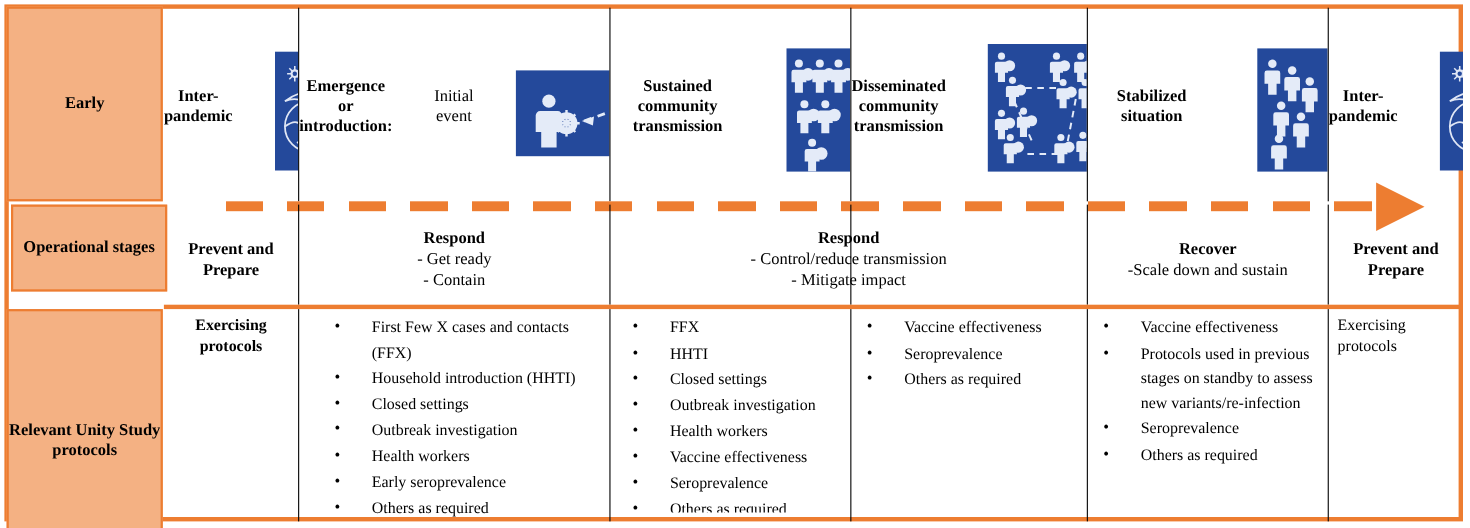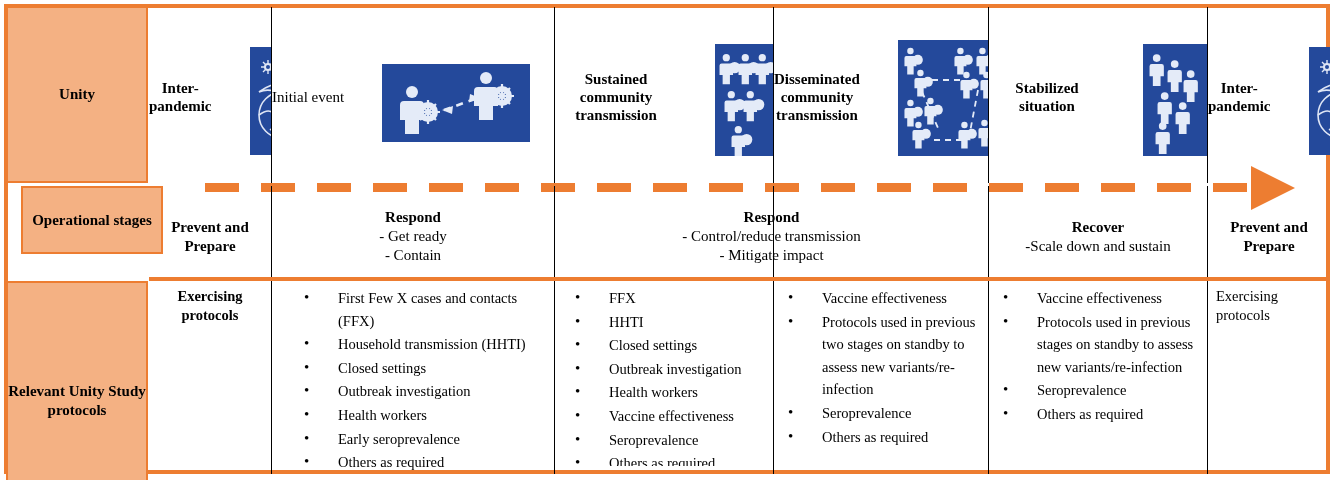--- a/index.html
+++ b/index.html
@@ -136,21 +136,21 @@
   }
 </style>
 </head>
 <body>
 
 <div class="frame"></div>
 
 <div class="grid">
 
   <div class="cell hdrcell" style="left:6px; top:6px; width:142px; height:177px;">
-    <span>Unity</span>
+    <span>Early</span>
   </div>
 
   <div class="cell period-cell" style="left:149px; top:6px; width:122px; height:177px;">
     <div class="period-title">Inter-pandemic</div>
     <div class="icon-box" style="width:64px; height:108px; margin-top:7px;">
       <svg viewBox="0 0 64 108" width="64" height="108" aria-hidden="true">
         <g fill="none" stroke="#dfe6f5" stroke-width="1.6">
           <circle cx="32" cy="68" r="23"></circle>
           <path d="M9 68 Q20 60 24 68 Q28 78 20 83"></path>
           <path d="M36 48 Q46 56 48 64 Q44 72 40 80 Q36 86 32 84"></path>
@@ -170,20 +170,21 @@
         <g fill="#24499B">
           <circle cx="18" cy="20" r="2"></circle>
             <circle cx="34" cy="14" r="2.4"></circle>
             <circle cx="48" cy="24" r="2"></circle>
         </g>
       </svg>
     </div>
   </div>
 
   <div class="cell period-cell" style="left:272px; top:6px; width:282px; height:177px;">
+    <div class="period-title">Emergence or introduction:</div>
     <div class="period-sub">Initial event</div>
     <div class="icon-box" style="width:148px; height:78px; margin-top:11px;">
       <svg viewBox="0 0 148 78" width="148" height="78" aria-hidden="true">
         <g fill="#e4ebf8">
 
           <circle cx="30" cy="28" r="6"></circle>
           <path d="M22 37 h16 a4 4 0 0 1 4 4 v15 h-5 v14 h-14 v-14 h-5 v-15 a4 4 0 0 1 4 -4 z"></path>
 
           <circle cx="46" cy="48" r="10"></circle>
 
@@ -383,21 +384,21 @@
       </svg>
     </div>
   </div>
 
   <div class="thin-v" style="left:271px; top:7px; height:176px;"></div>
   <div class="thin-v" style="left:554px; top:7px; height:176px;"></div>
   <div class="thin-v" style="left:773px; top:7px; height:176px;"></div>
   <div class="thin-v" style="left:988px; top:7px; height:176px;"></div>
   <div class="thin-v" style="left:1207px; top:7px; height:176px;"></div>
 
-  <div class="cell hdrcell" style="left:21px; top:186px; width:142px; height:68px;">
+  <div class="cell hdrcell" style="left:10px; top:186px; width:142px; height:79px;">
     <span>Operational stages</span>
   </div>
 
   <div class="dash-track" style="left:205px; top:183px; width:1050px;"></div>
   <div class="arrow-head" style="left:1251px; top:166px;"></div>
 
   <div class="cell op-cell" style="left:149px; top:196px; width:122px; height:81px;">
     <div class="op-bold">Prevent and Prepare</div>
   </div>
 
@@ -434,21 +435,21 @@
     <span>Relevant Unity Study protocols</span>
   </div>
 
   <div class="cell proto-cell proto-plain" style="left:149px; top:281px; width:122px; height:193px;">
     <span>Exercising protocols</span>
   </div>
 
   <div class="cell proto-cell" style="left:272px; top:281px; width:282px; height:193px;">
     <ul class="bullets">
       <li>First Few X cases and contacts (FFX)</li>
-      <li>Household transmission (HHTI)</li>
+      <li>Household introduction (HHTI)</li>
       <li>Closed settings</li>
       <li>Outbreak investigation</li>
       <li>Health workers</li>
       <li>Early seroprevalence</li>
       <li>Others as required</li>
     </ul>
   </div>
 
   <div class="cell proto-cell" style="left:555px; top:281px; width:218px; height:185px;">
     <ul class="bullets" style="padding-left:14px;">
@@ -459,21 +460,20 @@
       <li>Health workers</li>
       <li>Vaccine effectiveness</li>
       <li>Seroprevalence</li>
       <li>Others as required</li>
     </ul>
   </div>
 
   <div class="cell proto-cell" style="left:774px; top:281px; width:214px; height:193px;">
     <ul class="bullets" style="padding-left:8px;">
       <li>Vaccine effectiveness</li>
-      <li>Protocols used in previous two stages on standby to assess new variants/re-infection</li>
       <li>Seroprevalence</li>
       <li>Others as required</li>
     </ul>
   </div>
 
   <div class="cell proto-cell" style="left:989px; top:281px; width:218px; height:193px;">
     <ul class="bullets" style="padding-left:8px;">
       <li>Vaccine effectiveness</li>
       <li>Protocols used in previous stages on standby to assess new variants/re-infection</li>
       <li>Seroprevalence</li>

